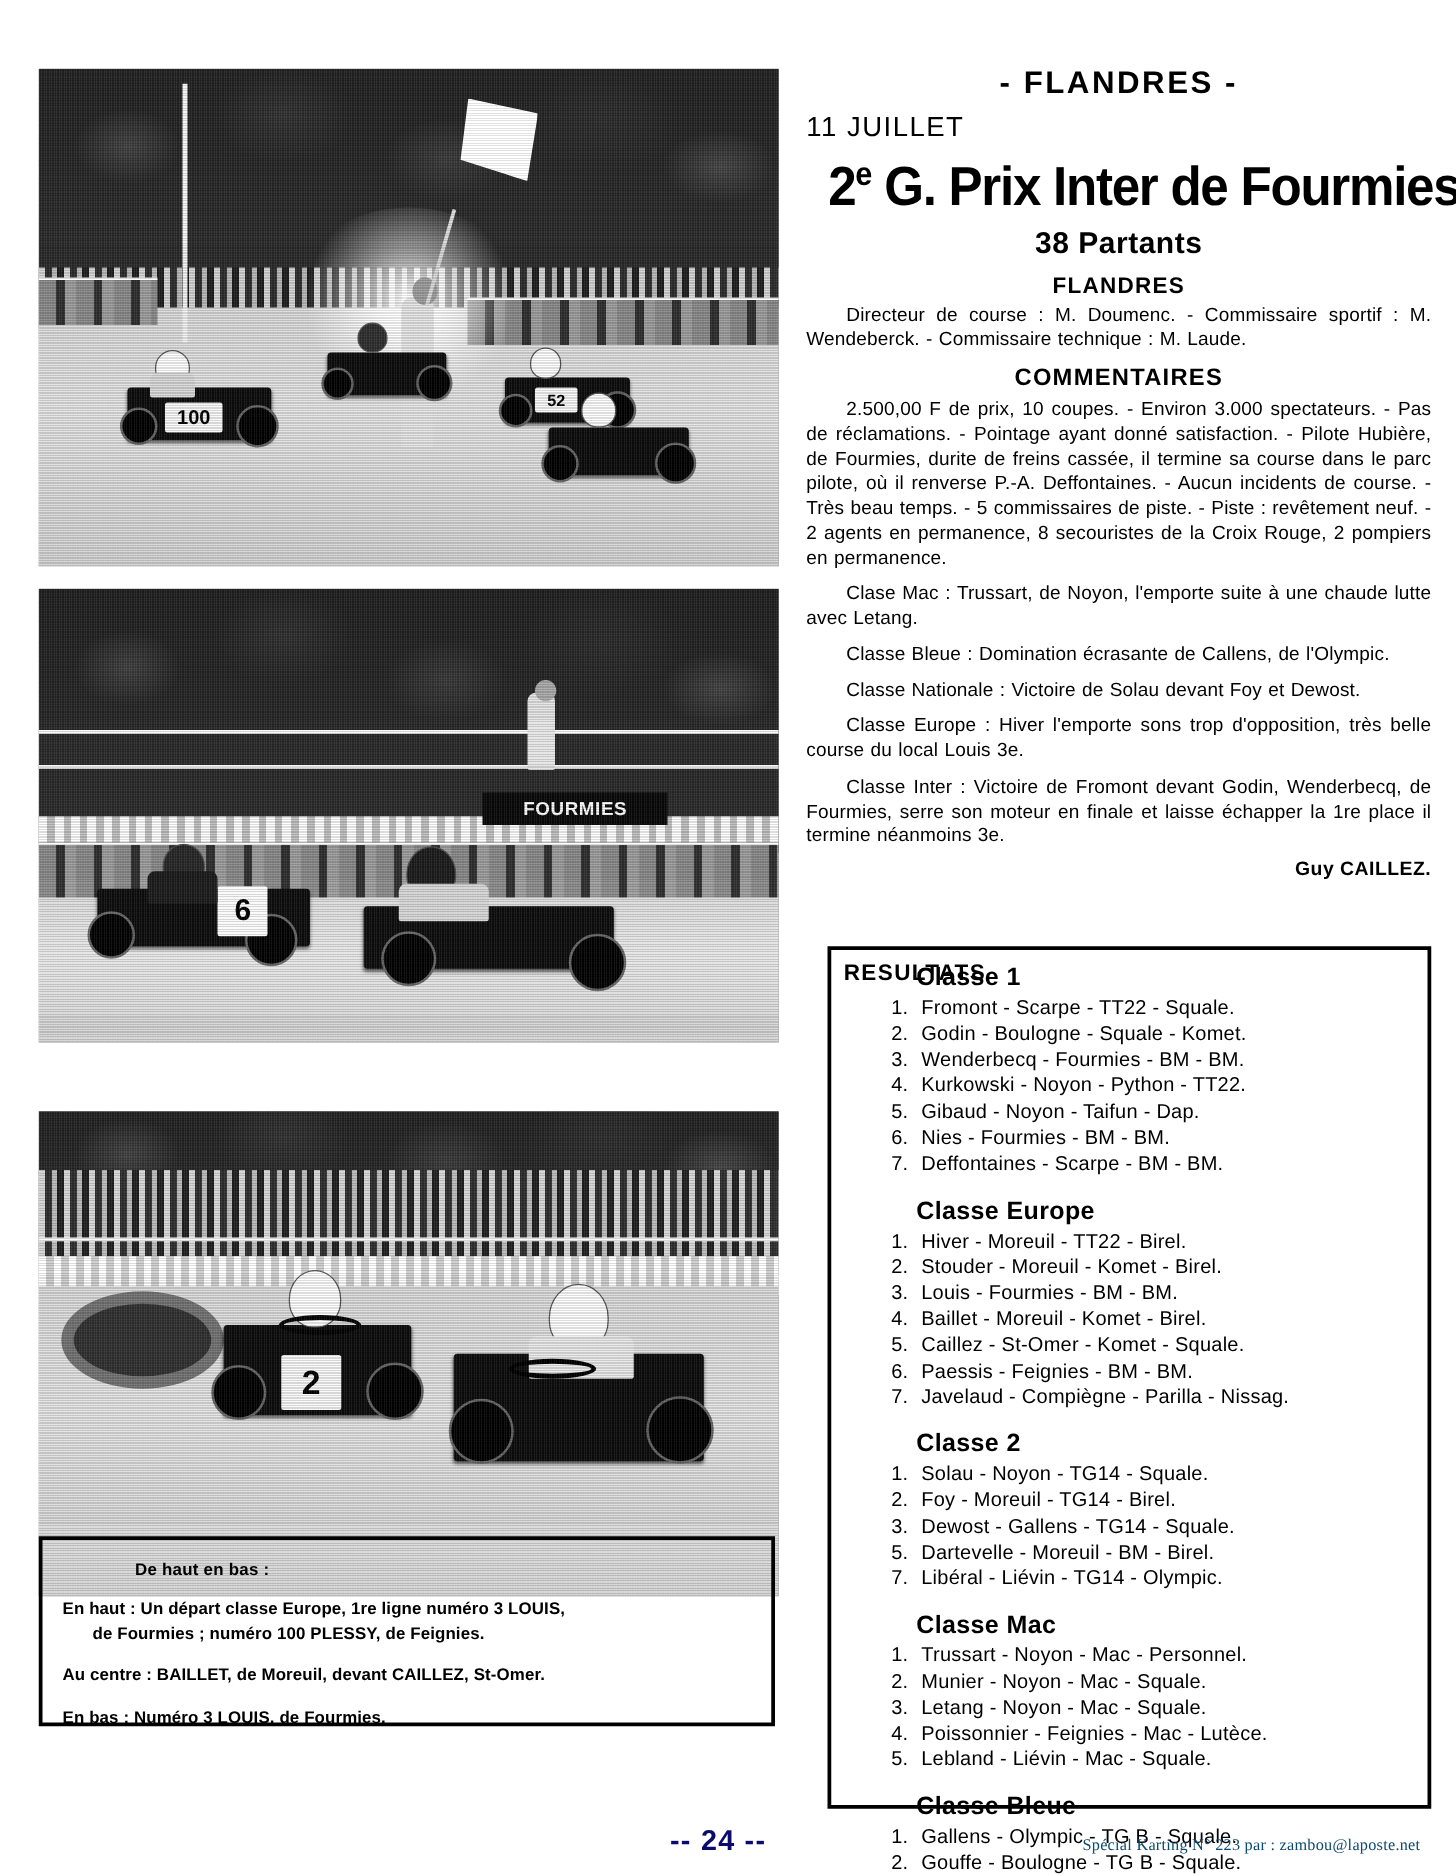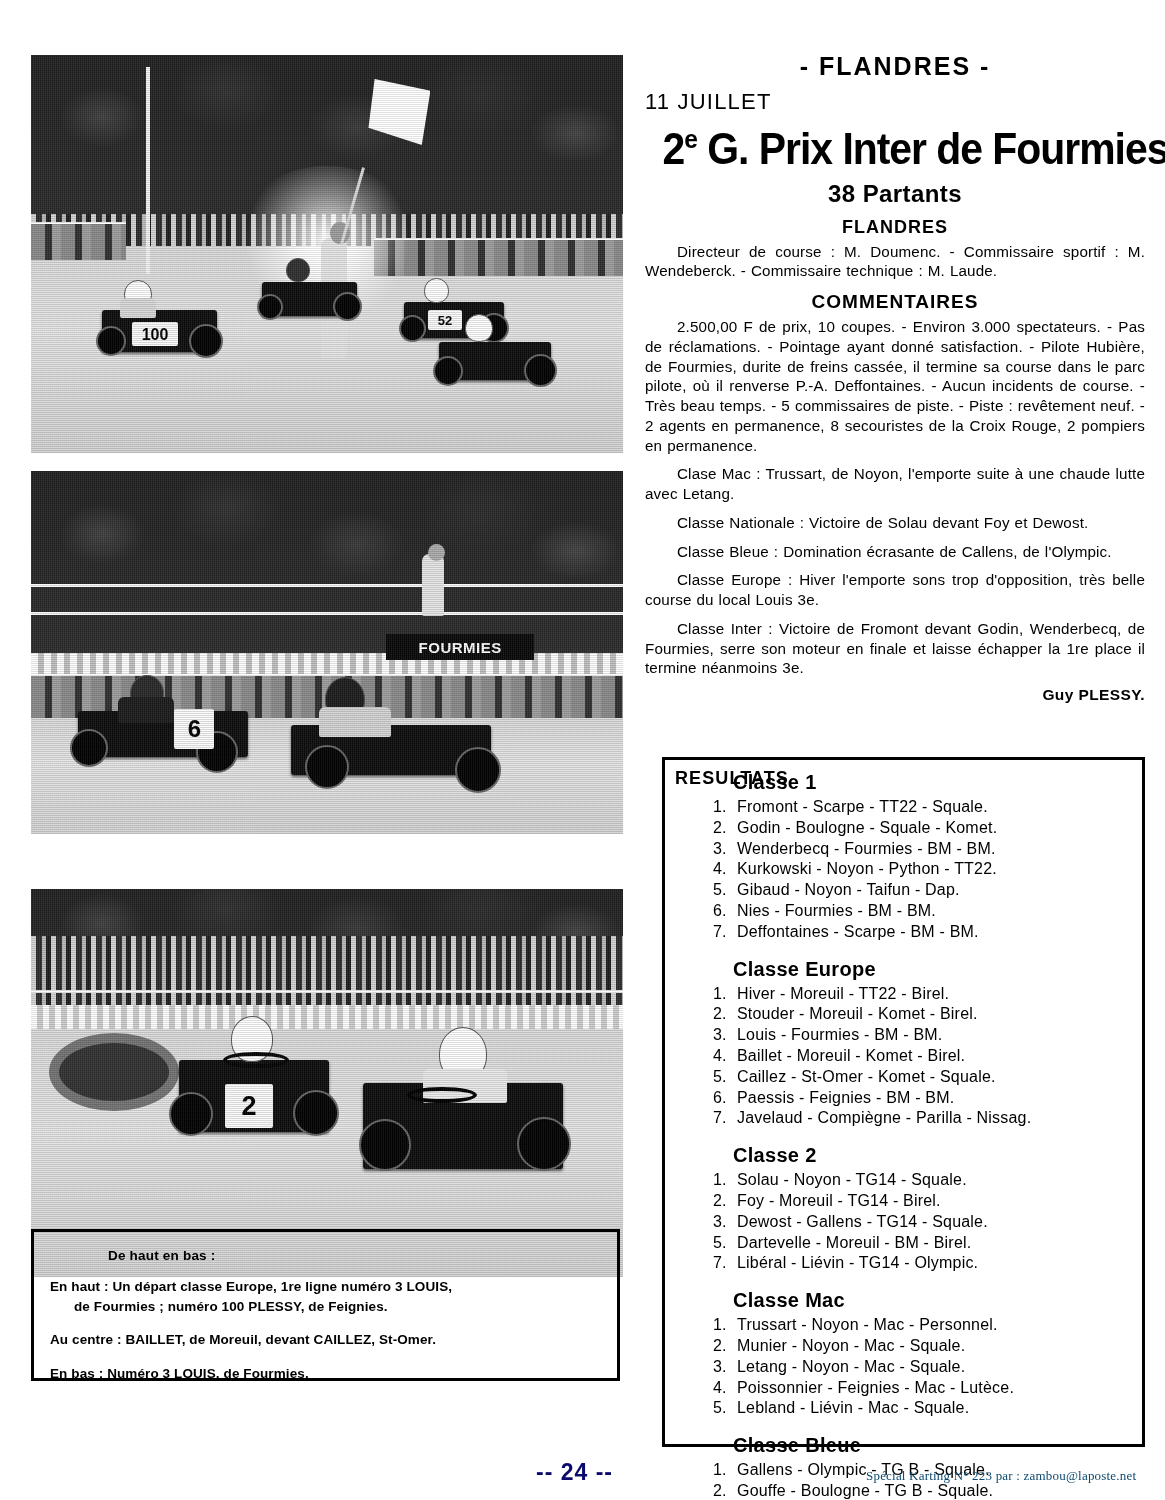--- a/index.html
+++ b/index.html
@@ -424,25 +424,25 @@
   <div class="hdr-date">11 JUILLET</div>
   <h1 class="hdr-title"><span>2</span><sup>e</sup> <span>G. Prix Inter de Fourmies</span></h1>
   <div class="hdr-partants">38 Partants</div>
 
   <div class="sec-head">FLANDRES</div>
   <p class="body-text indent">Directeur de course : M. Doumenc. - Commissaire sportif : M. Wendeberck. - Commissaire technique : M. Laude.</p>
 
   <div class="sec-head commentaires">COMMENTAIRES</div>
   <p class="body-text indent">2.500,00 F de prix, 10 coupes. - Environ 3.000 spectateurs. - Pas de réclamations. - Pointage ayant donné satisfaction. - Pilote Hubière, de Fourmies, durite de freins cassée, il termine sa course dans le parc pilote, où il renverse P.-A. Deffontaines. - Aucun incidents de course. - Très beau temps. - 5 commissaires de piste. - Piste : revêtement neuf. - 2 agents en permanence, 8 secouristes de la Croix Rouge, 2 pompiers en permanence.</p>
   <p class="body-text indent">Clase Mac : Trussart, de Noyon, l'emporte suite à une chaude lutte avec Letang.</p>
+  <p class="body-text indent">Classe Bleue : Domination écrasante de Callens, de l'Olympic.</p>
   <p class="body-text indent">Classe Nationale : Victoire de Solau devant Foy et Dewost.</p>
-  <p class="body-text indent">Classe Bleue : Domination écrasante de Callens, de l'Olympic.</p>
   <p class="body-text indent">Classe Europe : Hiver l'emporte sons trop d'opposition, très belle course du local Louis 3e.</p>
   <p class="body-text indent">Classe Inter : Victoire de Fromont devant Godin, Wenderbecq, de Fourmies, serre son moteur en finale et laisse échapper la 1re place il termine néanmoins 3e.</p>
-  <div class="signature">Guy PLESSY.</div>
+  <div class="signature">Guy CAILLEZ.</div>
 </div>
 
 <div class="results-box">
   <div class="results-title">RESULTATS</div>
   <div id="results-classes">
       <div class="class-block first">
         <div class="class-name">Classe 1</div>
         <div class="res-row"><span class="pos">1.</span><span>Fromont - Scarpe - TT22 - Squale.</span></div>
         <div class="res-row"><span class="pos">2.</span><span>Godin - Boulogne - Squale - Komet.</span></div>
         <div class="res-row"><span class="pos">3.</span><span>Wenderbecq - Fourmies - BM - BM.</span></div>

